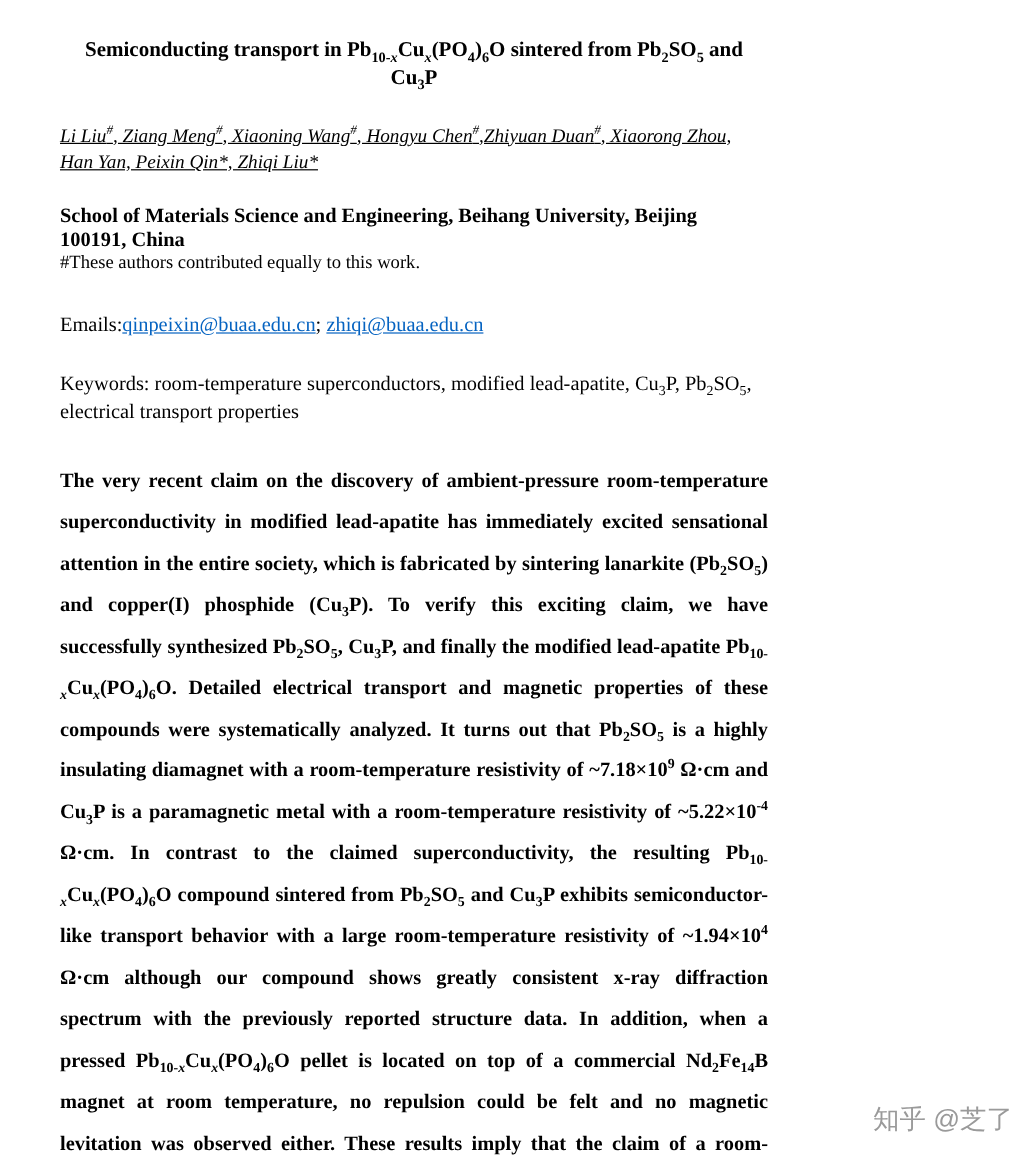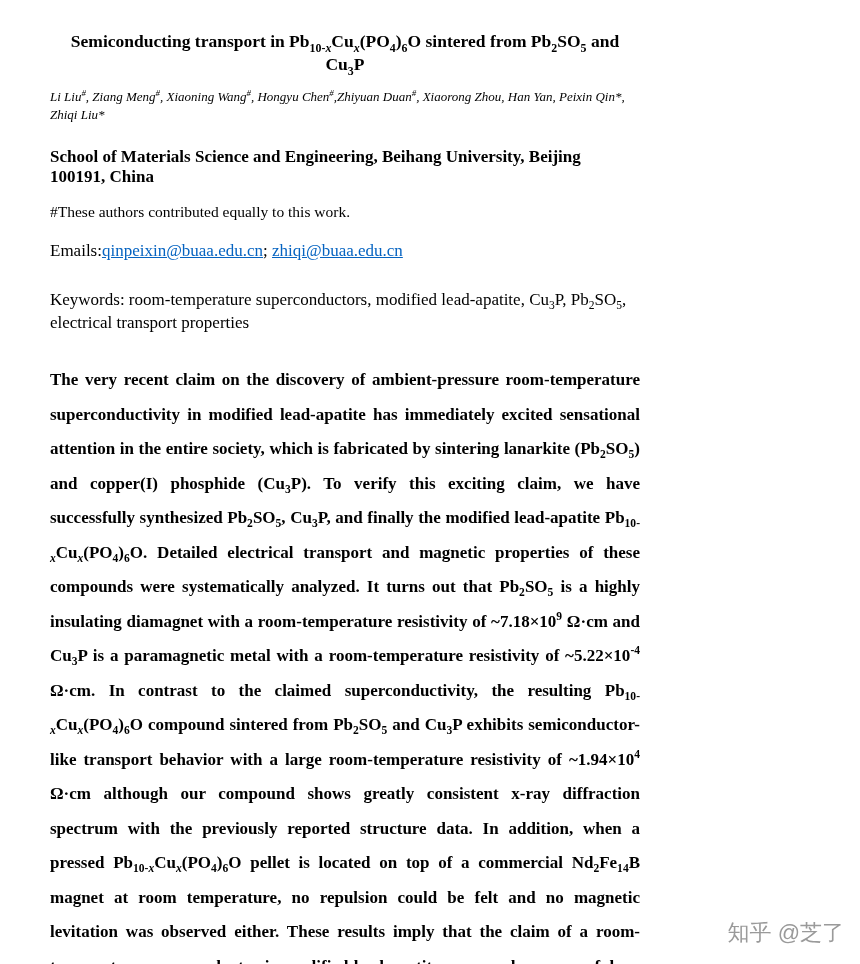--- a/index.html
+++ b/index.html
@@ -18,36 +18,36 @@
     padding: 30px 40px 0 50px;
     width: 680px;
   }
   .title {
     font-size: 17.5px;
     font-weight: bold;
     text-align: center;
     line-height: 1.3;
   }
   .authors {
-    margin-top: 12px;
+    margin-top: 27px;
     font-style: italic;
-    font-size: 13px;
+    font-size: 16px;
     line-height: 1.4;
+    text-decoration: underline;
   }
   .affiliation {
     margin-top: 23px;
     font-size: 17px;
     font-weight: bold;
   }
   .equal-note {
-    margin-top: 16px;
     font-size: 15.5px;
   }
   .emails {
-    margin-top: 20px;
+    margin-top: 33px;
     font-size: 17px;
   }
   a.email-link {
     color: var(--link, #0563C1);
     text-decoration: underline;
     cursor: pointer;
   }
   .keywords {
     margin-top: 27px;
     font-size: 17px;

